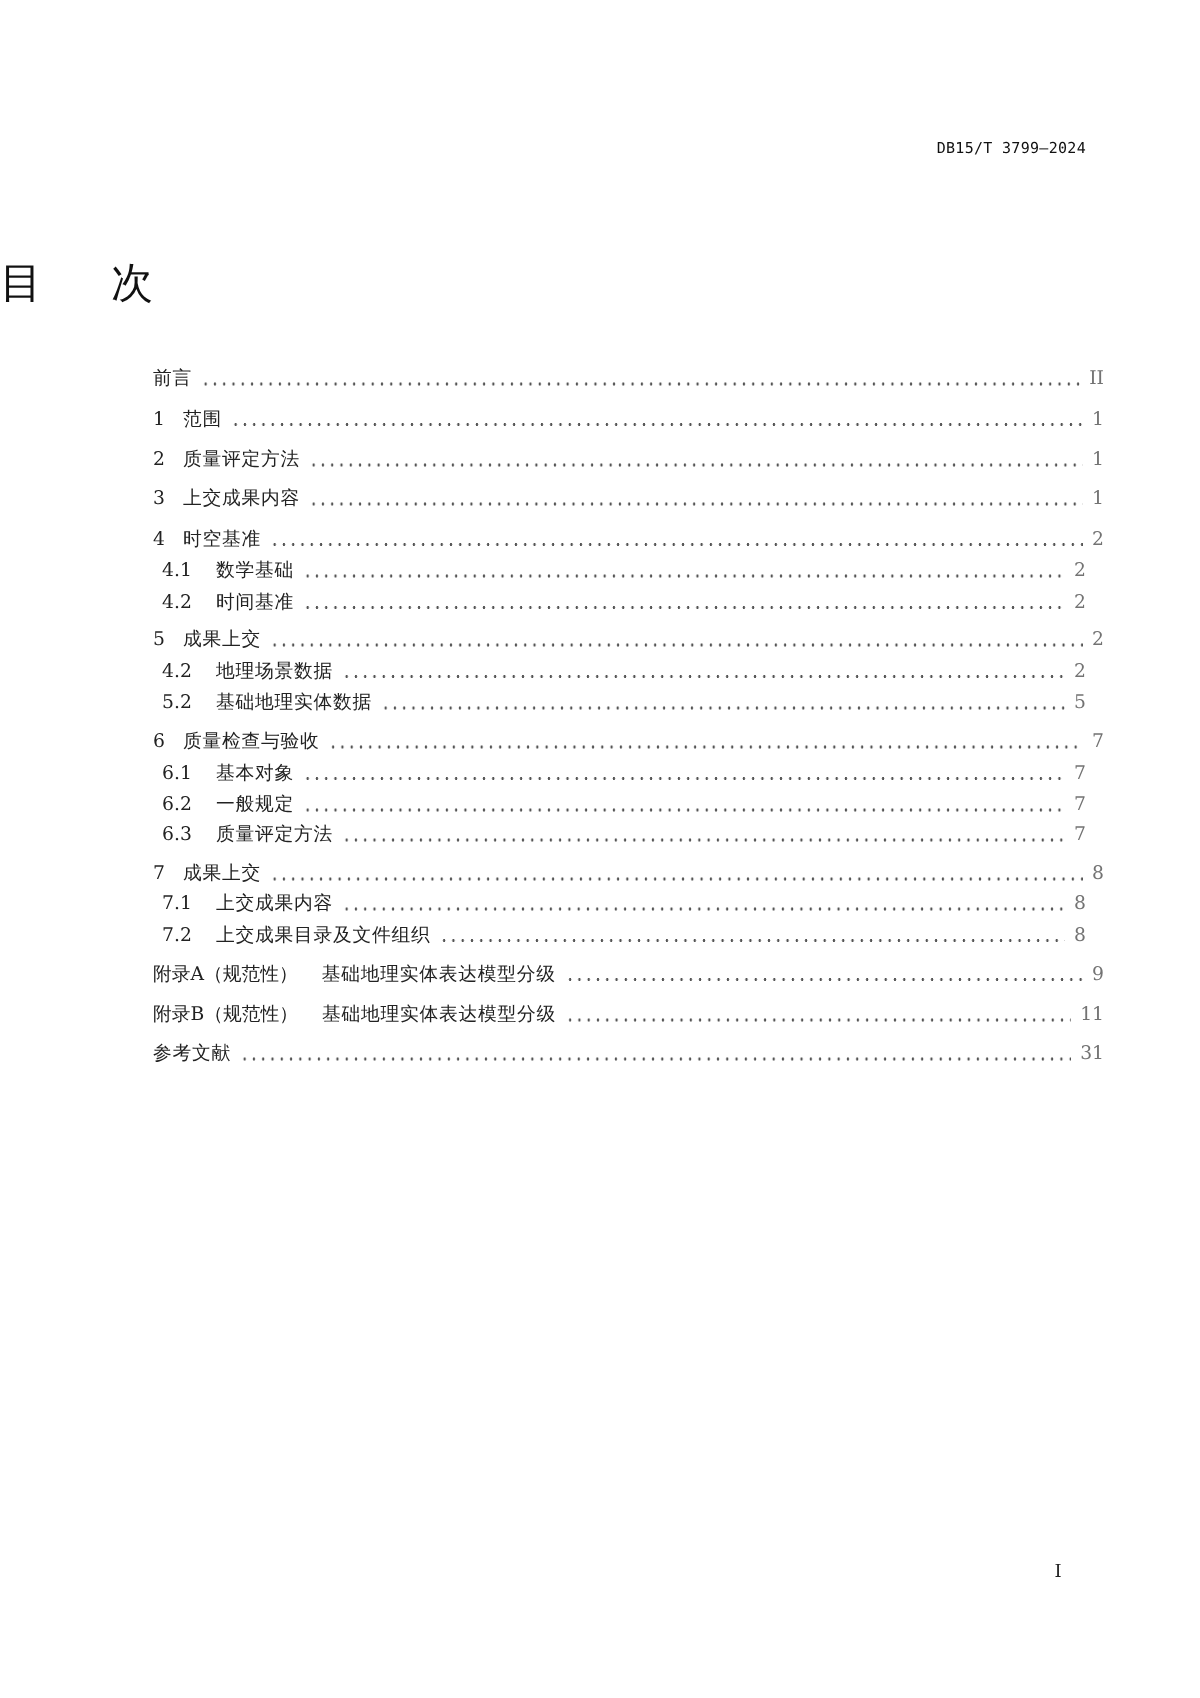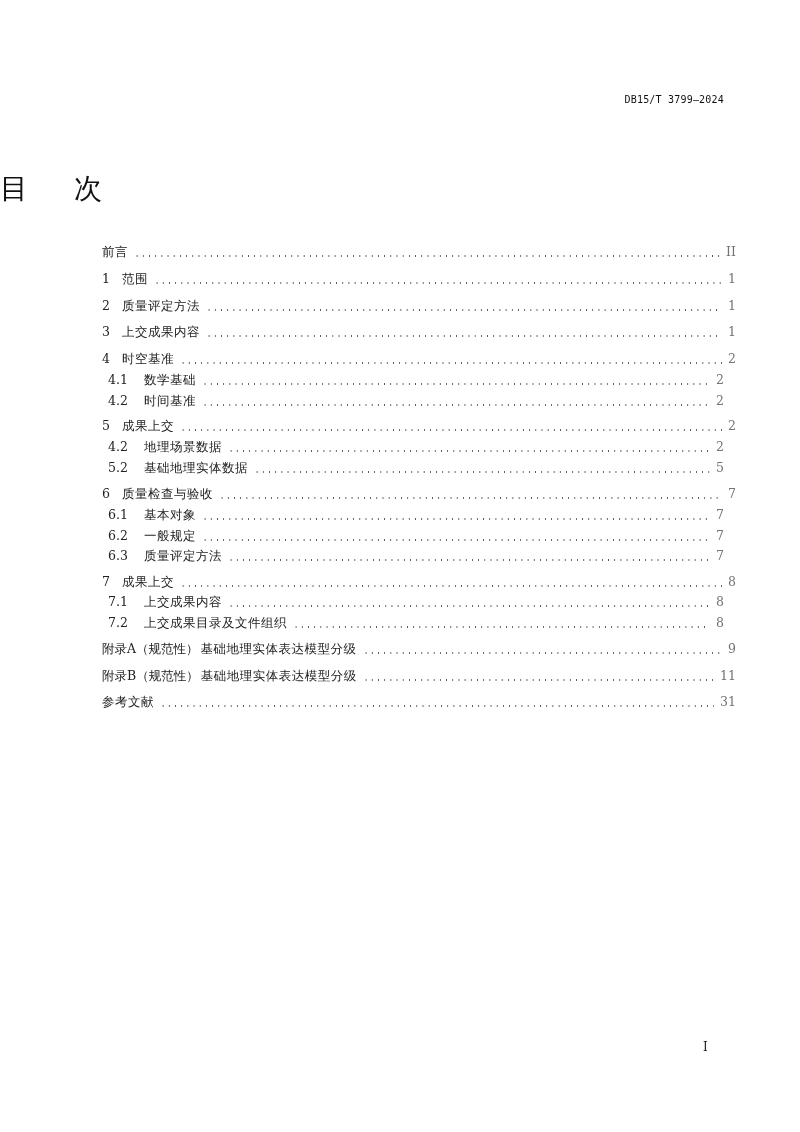--- a/index.html
+++ b/index.html
@@ -12,21 +12,21 @@
   .toc-title span { display: inline-block; }
   .toc-title .gap { width: 46px; }
   .toc { position: absolute; left: 90px; width: 634px; top: 0; }
   .row { position: absolute; left: 12px; width: 634px; height: 18px; display: flex; align-items: center;
          font-size: 12.5px; line-height: 18px; }
   .row.sub { left: 18px; width: 616px; }
   .num { white-space: pre; color: #222; }
   .num.l1 { width: 20px; }
   .num.l2 { width: 36px; }
   .label { white-space: nowrap; color: #222; letter-spacing: 0.5px; }
-  .label.app-gap { margin-left: 2px; }
+  .label.app-gap { margin-left: 16px; }
   .dots { flex: 1; overflow: hidden; white-space: nowrap; margin: 0 6px; height: 18px; position: relative; }
   .dots::before { content: ""; position: absolute; left: 0; right: 0; top: 12px; height: 2px;
                   background-image: radial-gradient(circle, #555 0.75px, transparent 1px);
                   background-size: 6.2px 2px; background-repeat: repeat-x; }
   .page { white-space: nowrap; text-align: right; min-width: 8px; color: #737373; }
   .footer-page { position: absolute; top: 1040px; left: 703px; font-size: 12px; color: #222; }
 </style>
 </head>
 <body>
 

